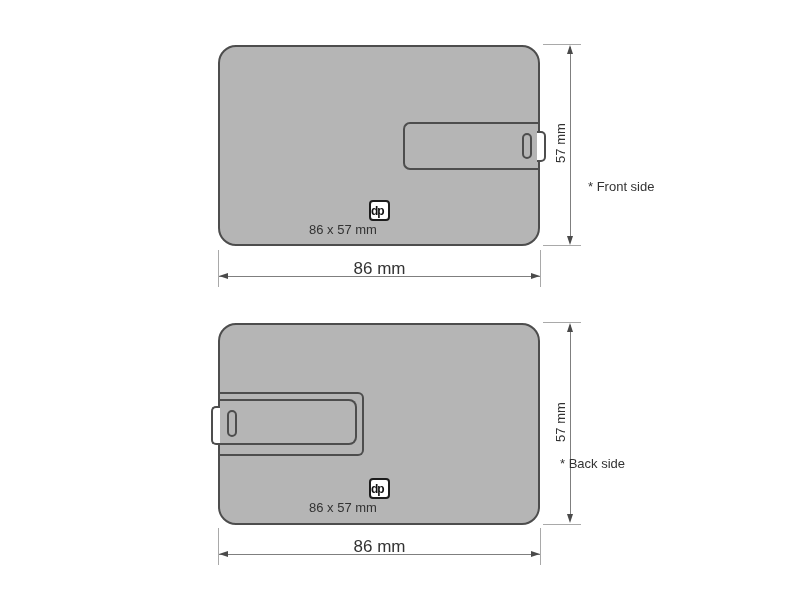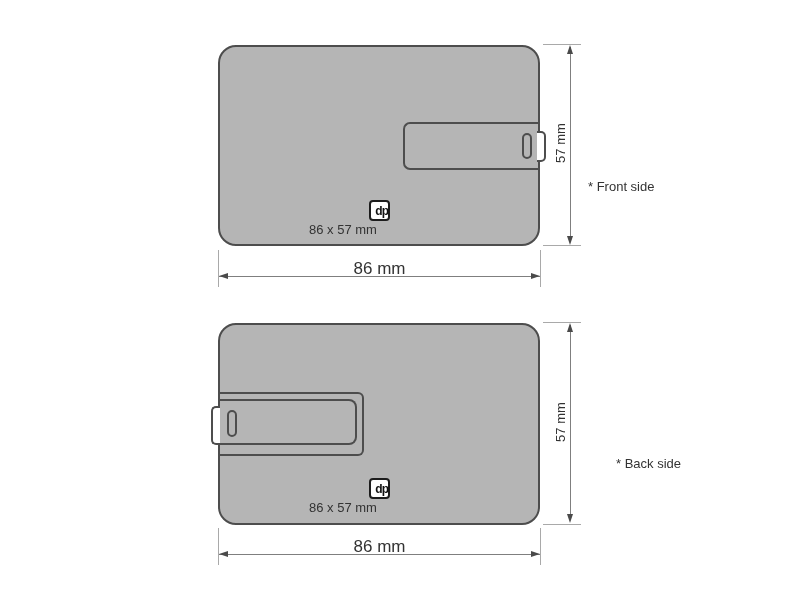--- a/index.html
+++ b/index.html
@@ -33,21 +33,21 @@
   }
   .cutout {
     position:absolute;
     background:transparent;
     border:2px solid var(--card_outline);
   }
   .logo {
     position:absolute; width:17px; height:17px;
     background:#ffffff; border:2px solid var(--logo_border);
     border-radius:4px;
-    display:flex; align-items:center; justify-content:flex-end;
+    display:flex; align-items:center; justify-content:flex-start;
     font-size:12px; font-weight:bold; letter-spacing:-1px; color:#111;
   }
   .caption { position:absolute; width:141px; font-size:13px; color:var(--text); }
   .dimtext { position:absolute; width:141px; text-align:center; font-size:17px; color:var(--text); }
   .vdimtext {
     position:absolute; width:82px; height:16px; text-align:center;
     font-size:13px; color:var(--text); transform:rotate(-90deg);
   }
   .sidelabel { position:absolute; font-size:13px; color:var(--text); white-space:nowrap; }
   .extline-h { position:absolute; height:1.3px; background:var(--ext_line); }
@@ -107,21 +107,21 @@
     </div>
     <div class="caption" style="left:309px; top:500px;">86 x 57 mm</div>
 
     <div class="extline-h" style="left:543px; top:322px; width:38px;"></div>
     <div class="extline-h" style="left:543px; top:524px; width:38px;"></div>
     <div class="dimline-v" style="left:570px; top:325px; height:192px;"></div>
     <div class="arrow arrow-up" style="left:567px; top:323px;"></div>
     <div class="arrow arrow-down" style="left:567px; top:514px;"></div>
     <div class="vdimtext" style="left:520px; top:414px;">57 mm</div>
 
-    <div class="sidelabel" style="left:616px; top:456px;">* Back side</div>
+    <div class="sidelabel" style="left:560px; top:456px;">* Back side</div>
 
     <div class="extline-v" style="left:218px; top:528px; height:37px;"></div>
     <div class="extline-v" style="left:540px; top:528px; height:37px;"></div>
     <div class="dimline-h" style="left:219px; top:554px; width:321px;"></div>
     <div class="arrow arrow-left" style="left:219px; top:551px;"></div>
     <div class="arrow arrow-right" style="left:531px; top:551px;"></div>
     <div class="dimtext" style="left:309px; top:537px;">86 mm</div>
   </div>
 
 </div>

